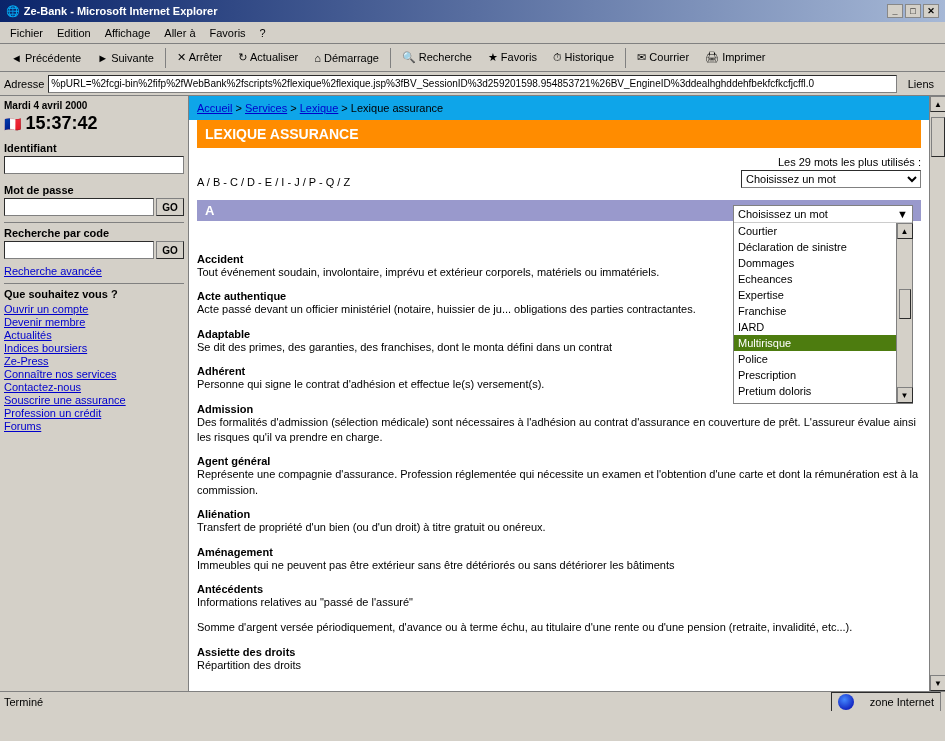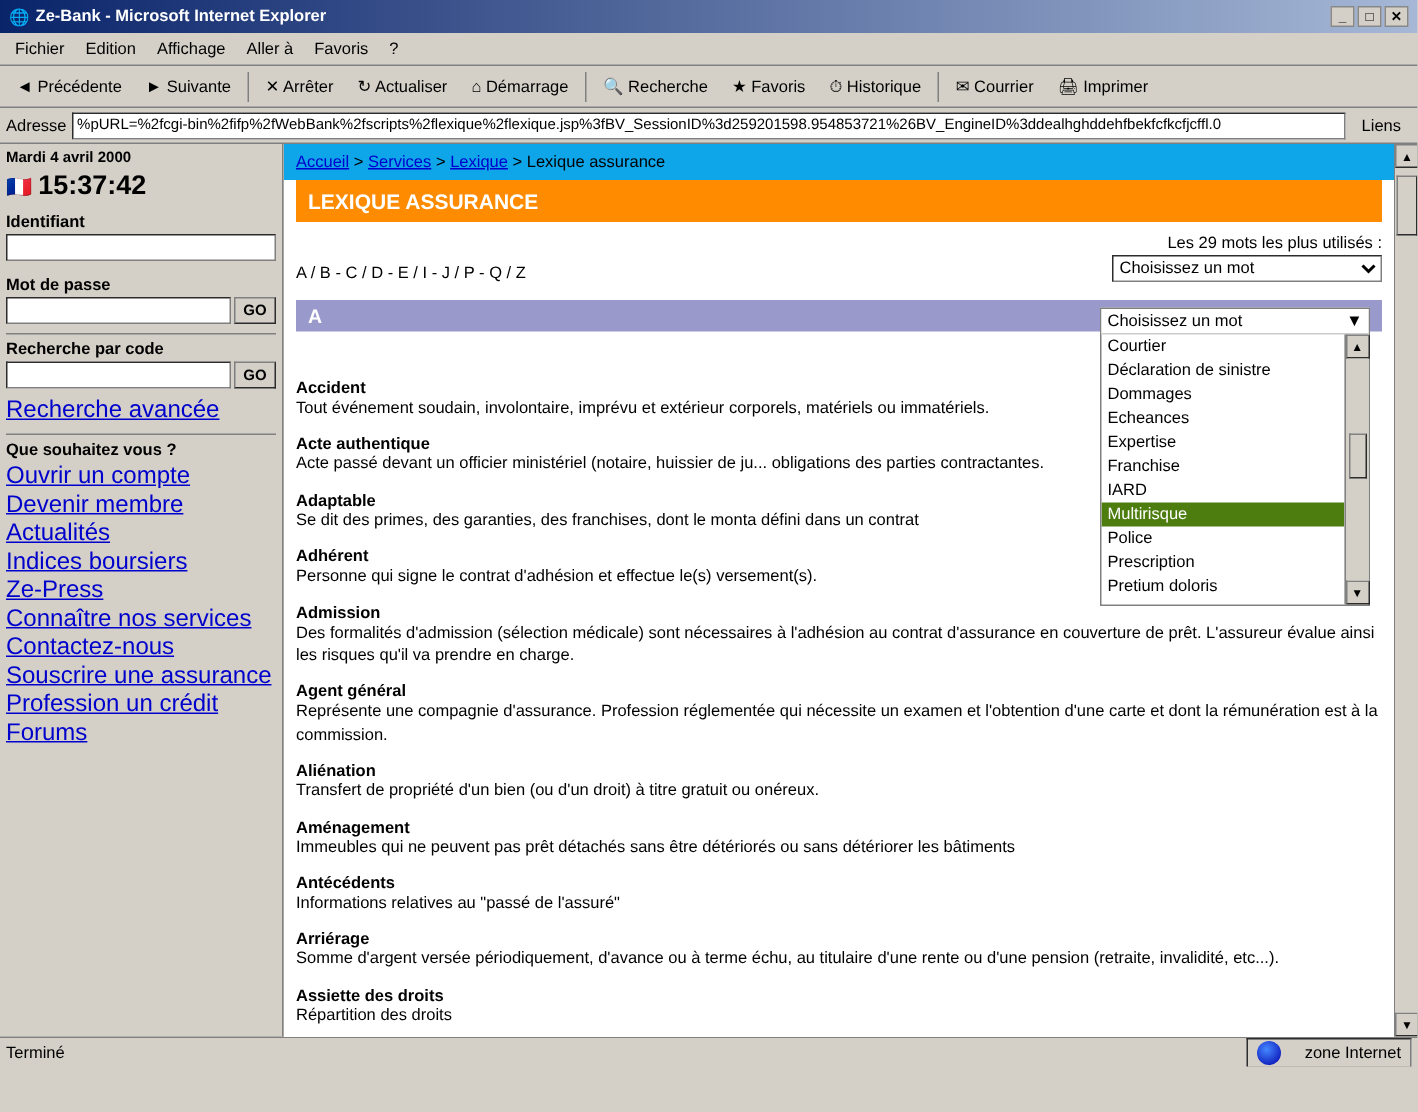--- a/index.html
+++ b/index.html
@@ -140,21 +140,21 @@
       background: #d4d0c8;
       border: 1px outset #808080;
       font-size: 10px;
       font-weight: bold;
       cursor: pointer;
     }
     .sidebar-link {
       display: block;
       color: #0000cc;
       text-decoration: underline;
-      font-size: 16px;
+      font-size: 11px;
       cursor: pointer;
       margin-bottom: 1px;
     }
     .sidebar-divider { border: none; border-top: 1px solid #808080; margin: 4px 0; }
     .sidebar-question { font-weight: bold; font-size: 11px; margin-bottom: 3px; }
 
     
     .content-area {
       flex: 1;
       background: white;
@@ -509,30 +509,29 @@
         <div class="dict-def">Représente une compagnie d'assurance. Profession réglementée qui nécessite un examen et l'obtention d'une carte et dont la rémunération est à la commission.</div>
       </div>
 
       <div class="dict-entry">
         <div class="dict-term">Aliénation</div>
         <div class="dict-def">Transfert de propriété d'un bien (ou d'un droit) à titre gratuit ou onéreux.</div>
       </div>
 
       <div class="dict-entry">
         <div class="dict-term">Aménagement</div>
-        <div class="dict-def">Immeubles qui ne peuvent pas prêt détachés sans être détériorés ou sans détériorer les bâtiments</div>
+        <div class="dict-def">Immeubles qui ne peuvent pas être extérieur sans être détériorés ou sans détériorer les bâtiments</div>
       </div>
 
       <div class="dict-entry">
         <div class="dict-term">Antécédents</div>
         <div class="dict-def">Informations relatives au "passé de l'assuré"</div>
       </div>
 
       <div class="dict-entry">
-        <div class="dict-term">Arriérage</div>
         <div class="dict-def">Somme d'argent versée périodiquement, d'avance ou à terme échu, au titulaire d'une rente ou d'une pension (retraite, invalidité, etc...).</div>
       </div>
 
       <div class="dict-entry">
         <div class="dict-term">Assiette des droits</div>
         <div class="dict-def">Répartition des droits</div>
       </div>
 
     </div>
   </div>

